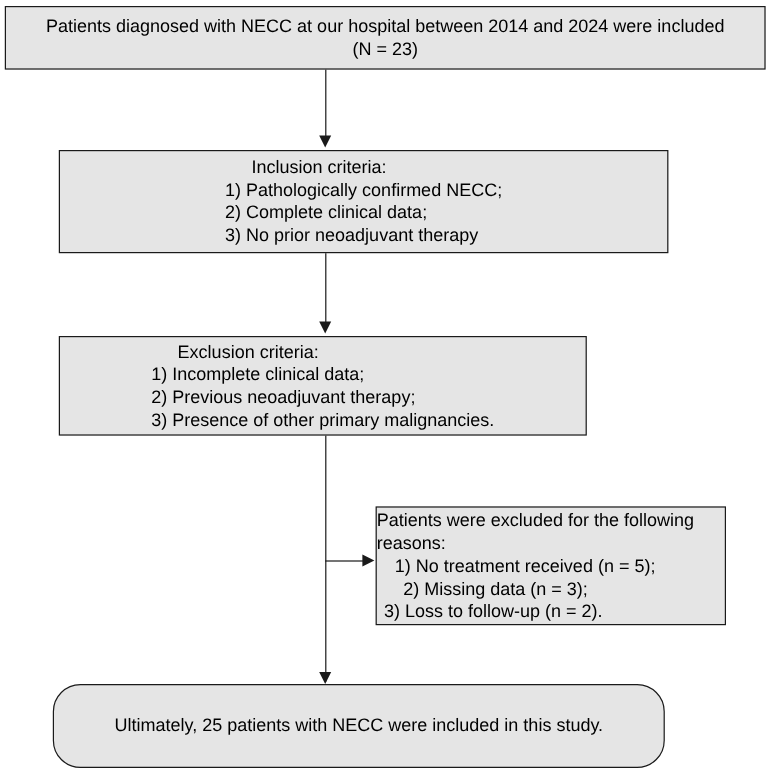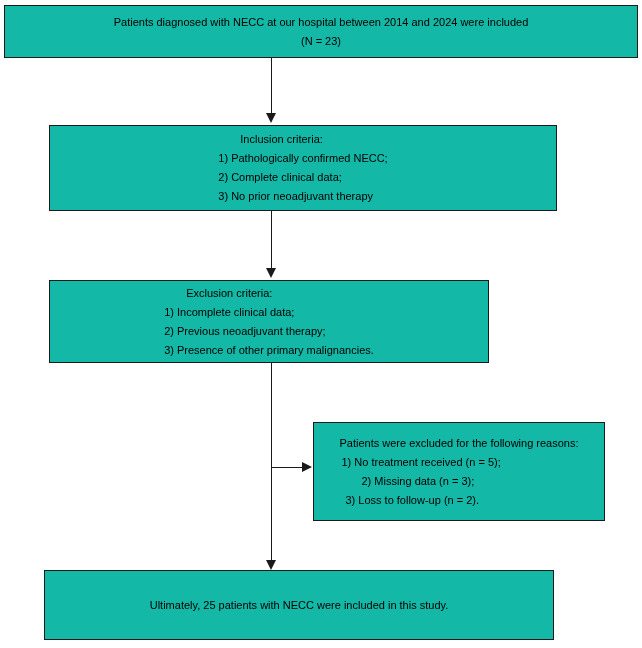--- a/index.html
+++ b/index.html
@@ -10,25 +10,25 @@
   #canvas {
     position: relative;
     width: 642px;
     height: 648px;
     background: #ffffff;
     font-family: "Liberation Sans", sans-serif;
     overflow: hidden;
   }
   .box {
     position: absolute;
-    background: #14b8a6;
+    background: #e5e5e5;
     border: 1.5px solid #1a1a1a;
     box-sizing: border-box;
     color: #000000;
-    font-size: 11px;
+    font-size: 15px;
     line-height: 19px;
   }
   .box-inner {
     position: absolute;
     left: 0;
     right: 0;
     top: 50%;
     transform: translateY(-50%);
   }
   .centered .box-inner {
@@ -119,24 +119,24 @@
   <div class="line vline" style="left:270.5px; top:363px; height:205px;"></div>
   <div class="arrowhead-down" style="left:266.3px; top:560px;"></div>
 
   <div class="line hline" style="left:271px; top:466.5px; width:32px;"></div>
   <div class="arrowhead-right" style="left:302px; top:462.3px;"></div>
 
   <div class="box listbox" style="left:313px; top:422px; width:292px; height:99px;">
     <div class="box-inner">
       <span class="listblock">
         <span class="lead-left">Patients were excluded for the following reasons:</span>
-        <span class="lead-left" style="padding-left:2px;">1) No treatment received (n = 5);</span>
+        <span class="lead-left" style="padding-left:15px;">1) No treatment received (n = 5);</span>
         <span class="lead-left" style="padding-left:22px;">2) Missing data (n = 3);</span>
         <span class="lead-left" style="padding-left:6px;">3) Loss to follow-up (n = 2).</span>
       </span>
     </div>
   </div>
 
-  <div class="box centered" style="left:44px; top:570px; width:510px; height:70px;">
+  <div class="box centered" style="left:44px; top:570px; width:510px; height:70px;border-radius:23px;">
     <div class="box-inner">Ultimately, 25 patients with NECC were included in this study.</div>
   </div>
 
 </div>
 
 </body></html>

